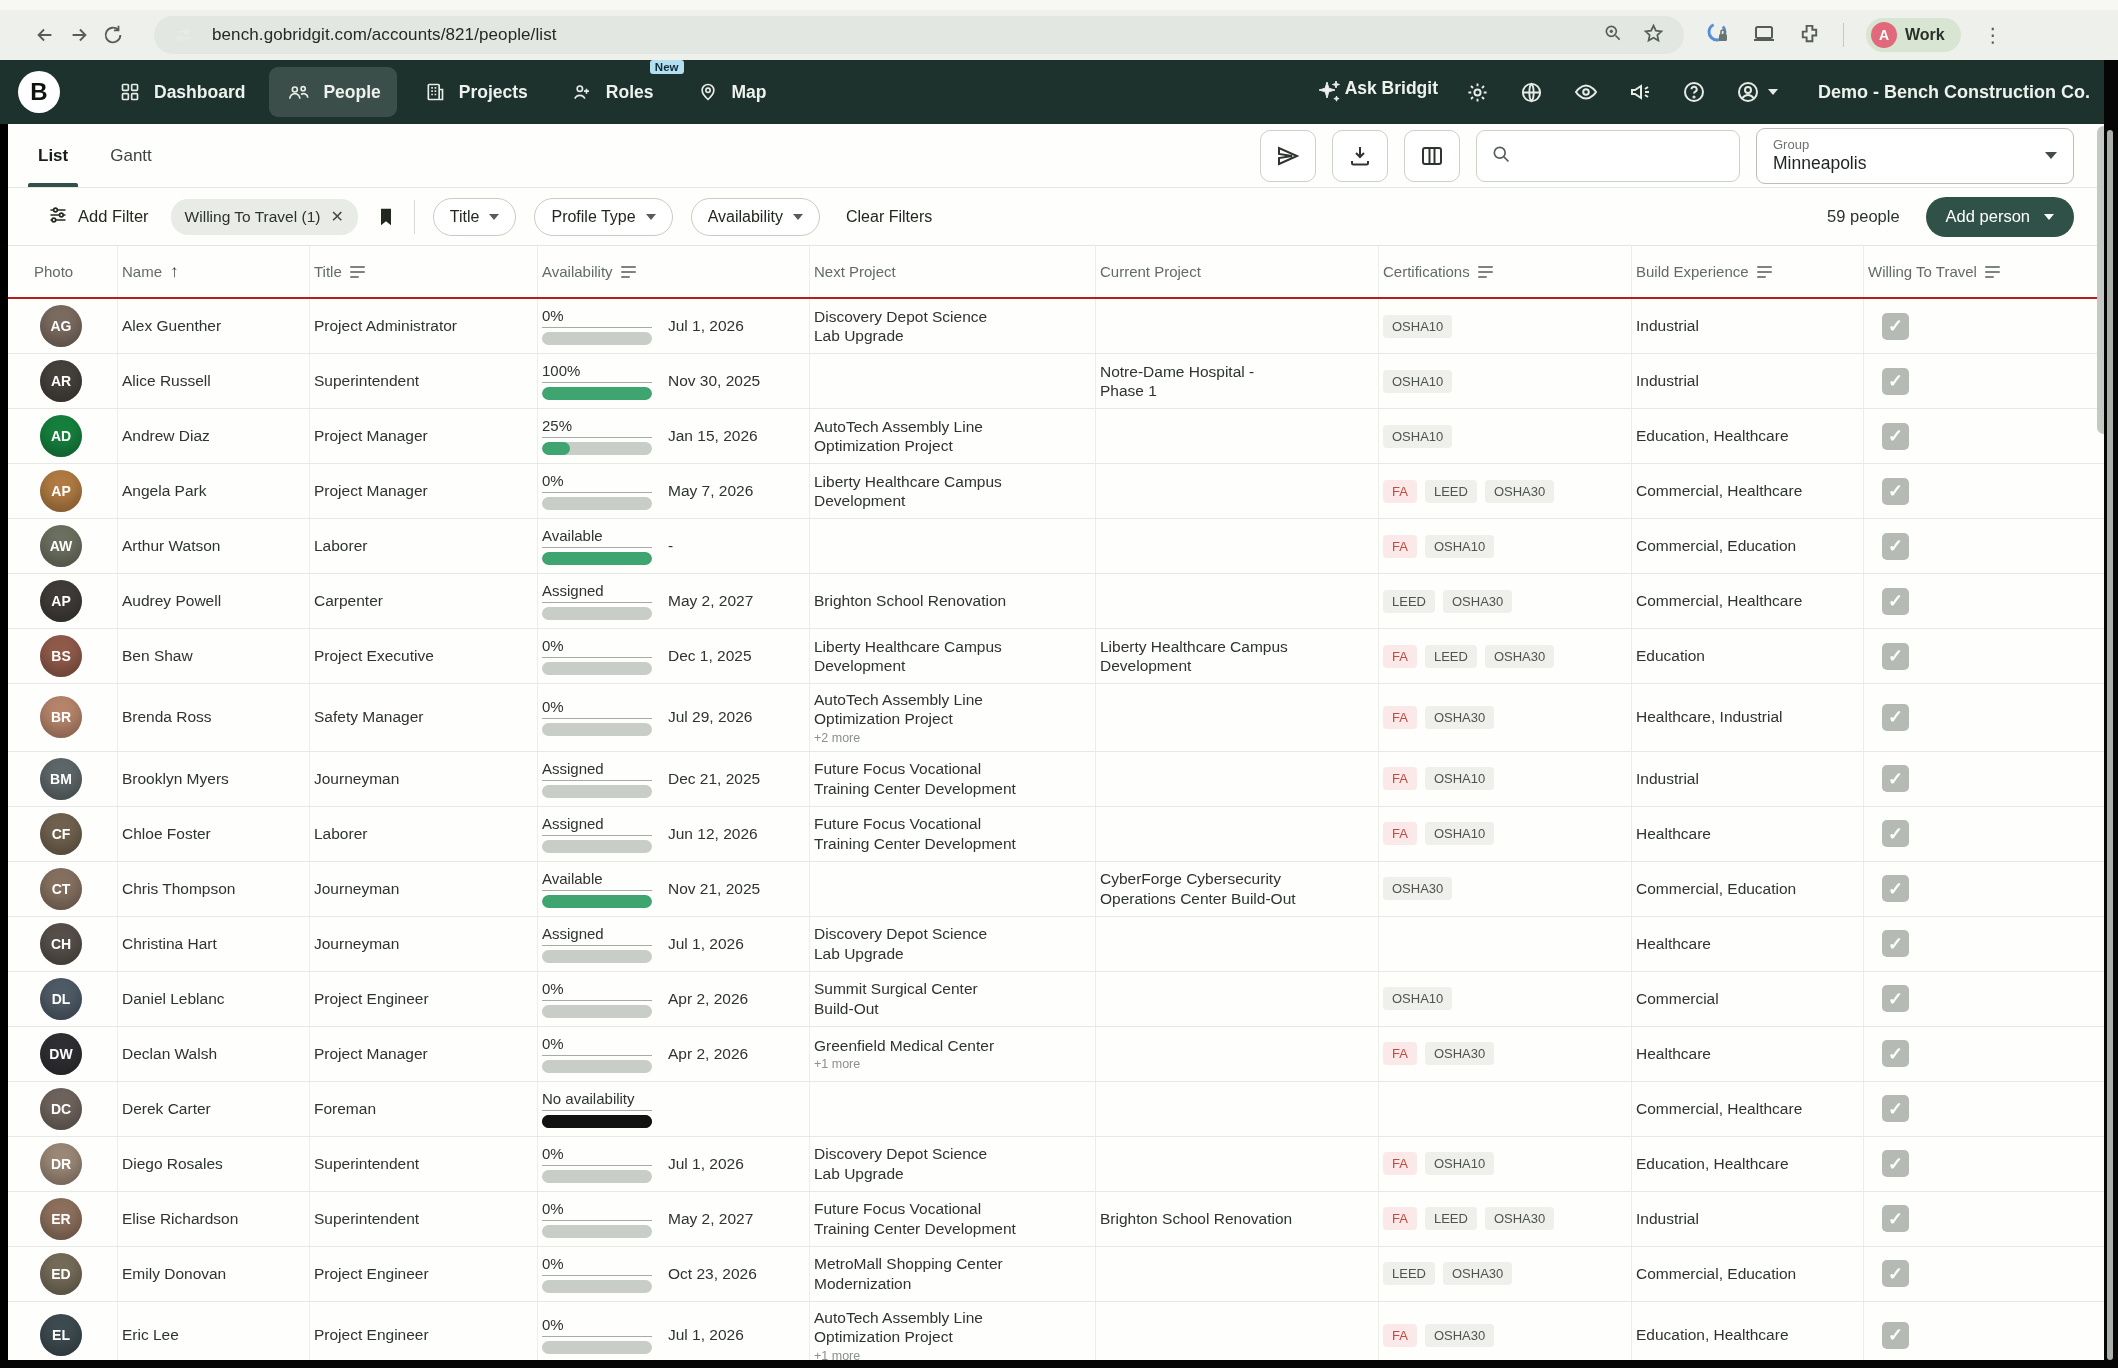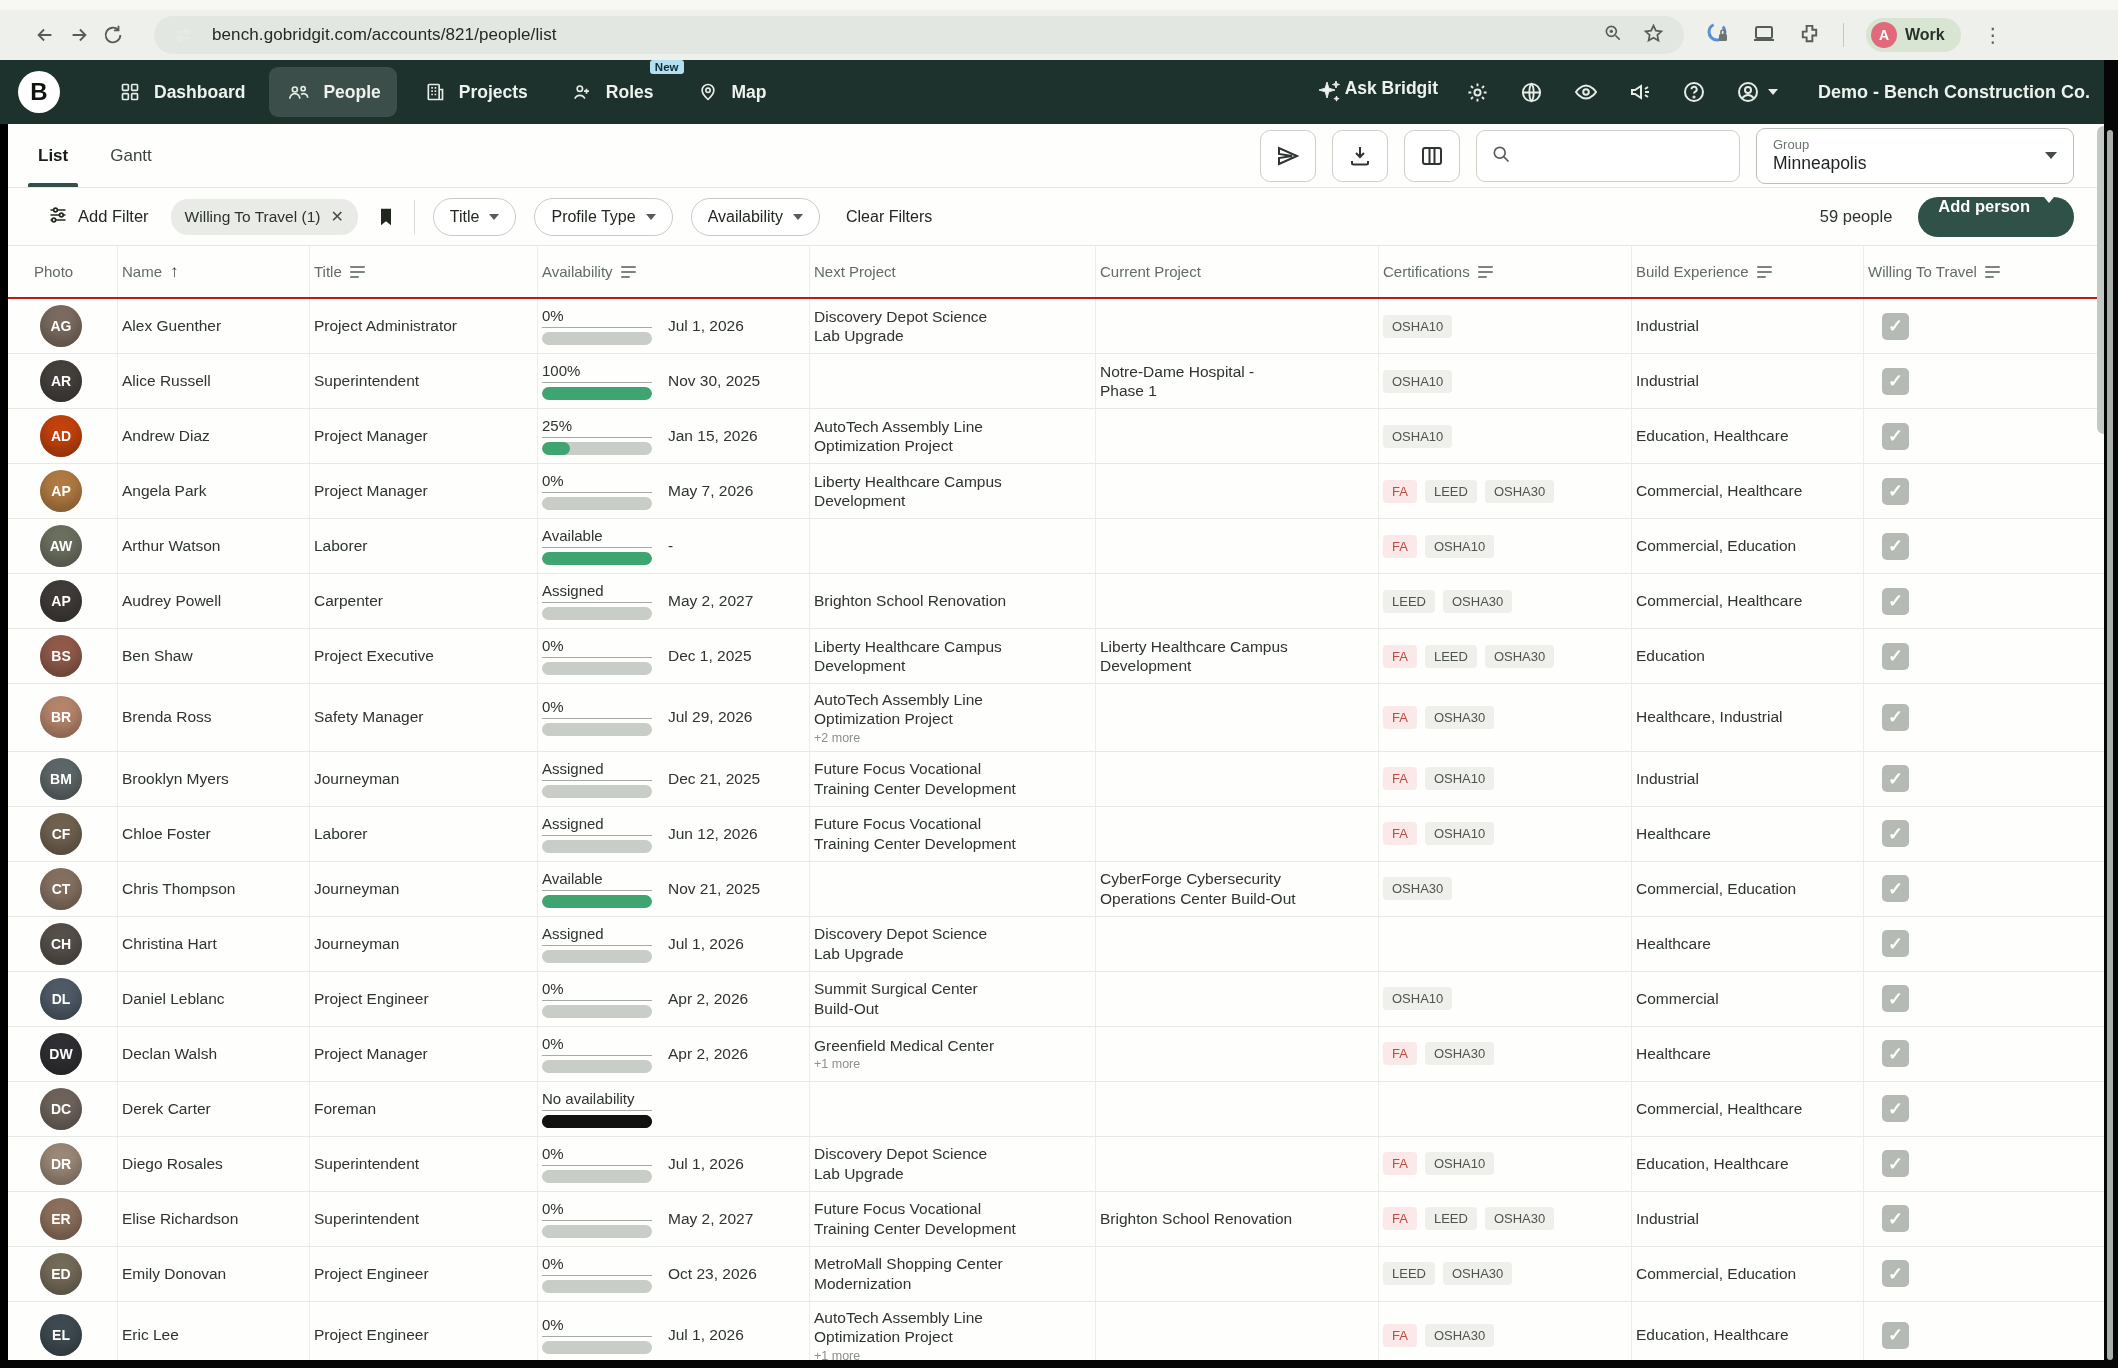--- a/index.html
+++ b/index.html
@@ -67,21 +67,21 @@
   .add-filter { display:flex; align-items:center; gap:10px; font-size:16.5px; color:#22281f; margin-left:10px; cursor:pointer; }
   .filter-chip { display:flex; align-items:center; gap:10px; background:#e8ebe6; border-radius:17px; height:36px; padding:0 14px; margin-left:22px; font-size:15.5px; color:#2c322d; cursor:pointer; }
   .chip-close { font-size:16px; color:#454b45; cursor:pointer; }
   .bookmark-btn { margin-left:18px; cursor:pointer; display:flex; align-items:center; }
   .v-divider { width:1px; height:34px; background:#d6dad4; margin-left:18px; }
   .dd-pill { display:flex; align-items:center; gap:10px; border:1px solid #c7cdc6; border-radius:19px; background:#fff; height:38px; padding:0 16px; font-size:16px; color:#22281f; margin-left:18px; cursor:pointer; }
   .dd-caret { width:0; height:0; border-left:5px solid transparent; border-right:5px solid transparent; border-top:6px solid #565d56; }
   .clear-filters { font-size:16px; color:#22281f; margin-left:26px; cursor:pointer; }
   .filter-right { margin-left:auto; display:flex; align-items:center; gap:26px; }
   .people-count { font-size:16.5px; color:#2c322d; }
-  .add-person { background:#2f5148; color:#fff; border:none; border-radius:20px; height:40px; padding:0 20px; font-size:16.5px; font-weight:700; display:flex; align-items:flex-start; gap:14px; cursor:pointer; font-family:"Liberation Sans",sans-serif; }
+  .add-person { background:#2f5148; color:#fff; border:none; border-radius:20px; height:40px; padding:0 20px; font-size:16.5px; font-weight:400; display:flex; align-items:center; gap:14px; cursor:pointer; font-family:"Liberation Sans",sans-serif; }
   .add-person .caret { border-top-color:#fff; }
 
   
   .table { position:relative; border-top:1px solid #e3e7e2; }
   .thead-row, .tr { display:grid; grid-template-columns:88px 192px 228px 272px 286px 283px 253px 232px 1fr; padding-left:22px; }
   .thead-row { height:53px; border-bottom:2px solid #b91c1c; }
   .th { display:flex; align-items:center; gap:8px; font-size:15px; color:#626c65; padding:0 14px 0 4px; border-right:1px solid #eceeea; line-height:1.15; }
   .th:last-child { border-right:none; }
   .th .sort { color:#3a423b; font-size:17px; }
   .funnel { display:inline-flex; flex-direction:column; gap:3px; margin-left:auto; cursor:pointer; }
@@ -554,21 +554,21 @@
             </div>
     <div class="td c-willing">
               <div class="checkbox">
                 <span class="tick">✓</span>
               </div>
             </div>
   </div>
 
   <div class="tr">
     <div class="td c-photo">
-              <div class="avatar" style="background: #c2410c;">
+              <div class="avatar" style="background: #15803d;">
                 <span>AD</span>
               </div>
             </div>
     <div class="td c-name">
               <span>Andrew Diaz</span>
             </div>
     <div class="td c-title">
               <span>Project Manager</span>
             </div>
     <div class="td c-avail">

